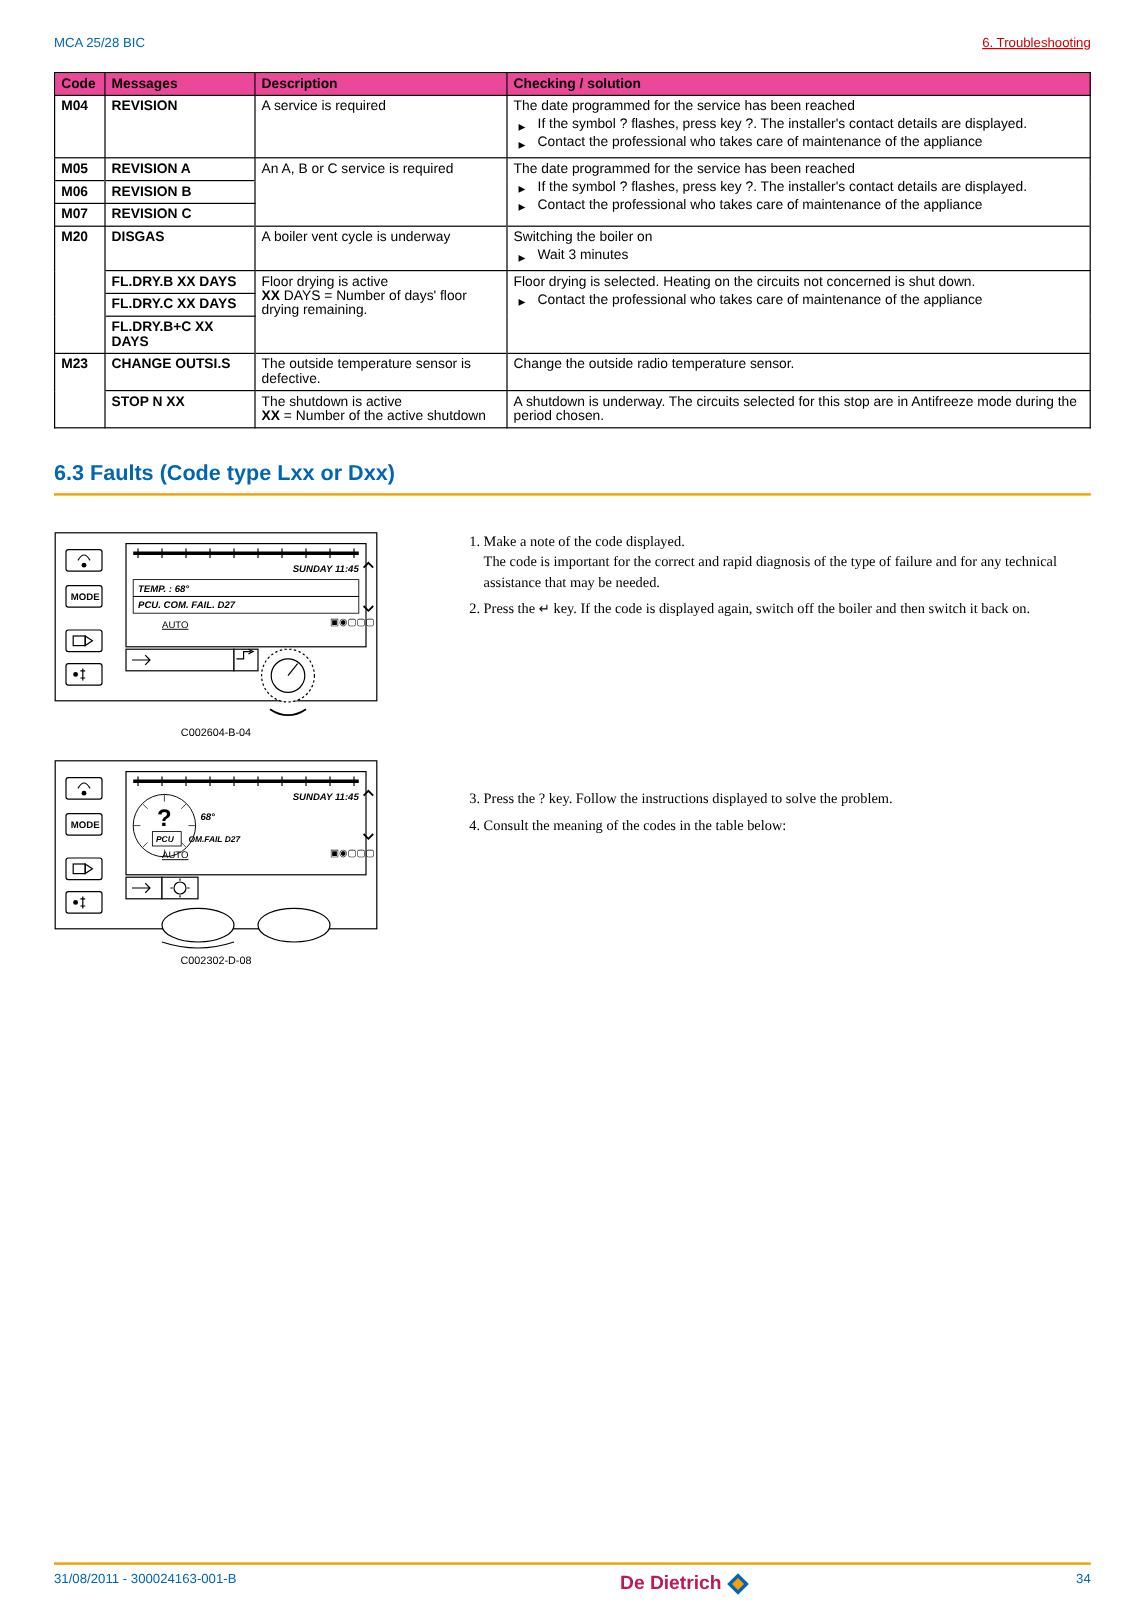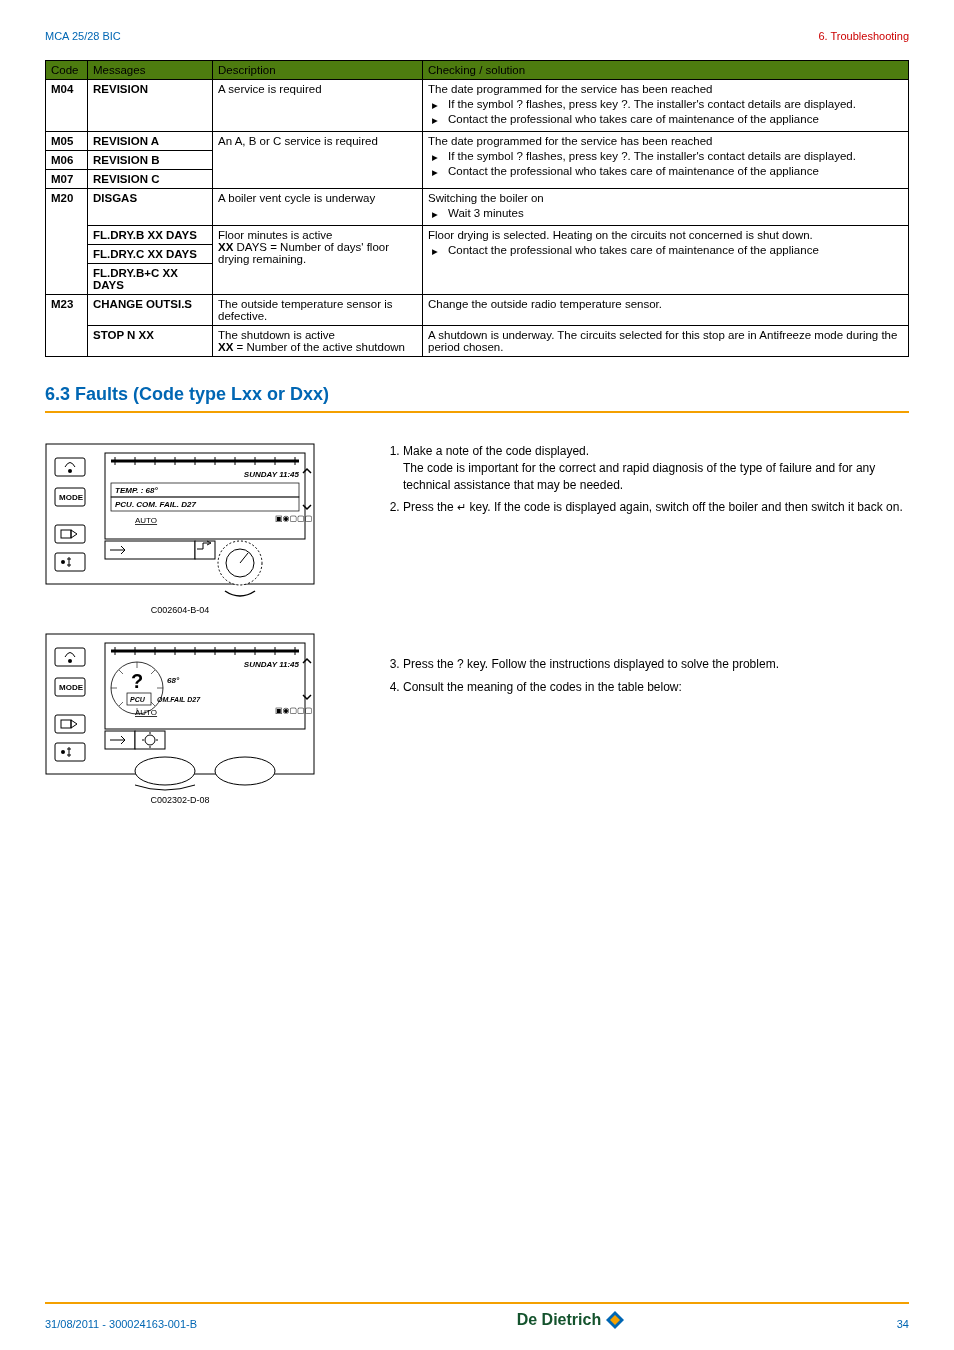--- a/index.html
+++ b/index.html
@@ -17,35 +17,35 @@
       min-height: 1350px;
       position: relative;
     }
     .header-row {
       display: flex;
       justify-content: space-between;
       margin-bottom: 18px;
       font-size: 11px;
     }
     .header-left { color: #0066b3; }
-    .header-right { color: #c00; }
+    .header-right { color: #c00; text-decoration: underline; }
     table.troubleshoot {
       width: 100%;
       border-collapse: collapse;
       font-size: 11.5px;
     }
     table.troubleshoot th, table.troubleshoot td {
       border: 1px solid #000;
       padding: 3px 5px;
       text-align: left;
       vertical-align: top;
     }
     table.troubleshoot th {
-      background: #4d7c0f;
-      font-weight: normal;
+      background: #ec4899;
+      font-weight: bold;
     }
     .code-col { width: 42px; font-weight: bold; }
     .msg-col { width: 125px; font-weight: bold; }
     .desc-col { width: 210px; }
     .chk-col { }
     .bullet-list { list-style: none; padding: 0; }
     .bullet-list li {
       position: relative;
       padding-left: 20px;
       margin: 3px 0;
@@ -72,50 +72,50 @@
     }
     .body-cols {
       display: flex;
       gap: 20px;
       margin-top: 10px;
     }
     .left-col { width: 320px; flex-shrink: 0; }
     .right-col { flex: 1; font-size: 12px; line-height: 1.4; }
     .right-col p { margin-bottom: 8px; }
     .right-col ol { padding-left: 18px; margin-bottom: 10px; }
-    .right-col ol li { margin-bottom: 6px; }
+    .right-col ol li { margin-bottom: 6px; font-family: Liberation Serif, serif; }
     .panel-svg { width: 270px; height: auto; display: block; }
     .panel-caption { font-size: 9px; text-align: center; width: 270px; margin-top: 2px; margin-bottom: 18px; }
     .footer-row {
       position: absolute;
       bottom: 20px;
       left: 45px;
       right: 45px;
     }
     .footer-rule {
       height: 2px;
       background: #f4a000;
       margin-bottom: 6px;
     }
     .footer-line {
       display: flex;
       justify-content: space-between;
-      align-items: flex-end;
+      align-items: flex-start;
       font-size: 11px;
       gap: 43px;
     }
     .footer-left { color: #0066b3; }
     .footer-right { color: #0066b3; }
     .brand-logo {
       display: flex;
       align-items: center;
       gap: 4px;
       font-weight: bold;
       font-size: 16px;
-      color: #14532d;
+      color: #be185d;
       padding-left: 48px;
     }
     .inline-icon { font-size: 11px; }
   </style>
 </head>
 <body>
 
 <div class="page">
 
   <div class="header-row">
@@ -177,21 +177,21 @@
           <ul class="bullet-list">
             <li>Wait 3 minutes</li>
           </ul>
         </td>
       </tr>
 
       <tr>
         <td class="code-col no-top-border no-bottom-border"></td>
         <td class="msg-col">FL.DRY.B XX DAYS</td>
         <td class="desc-col no-bottom-border" rowspan="3">
-          <span>Floor minutes is active</span><br>
+          <span>Floor drying is active</span><br>
           <b>XX</b><span> DAYS = Number of days' floor drying remaining.</span>
         </td>
         <td class="chk-col no-bottom-border" rowspan="3">
           <div>Floor drying is selected. Heating on the circuits not concerned is shut down.</div>
           <ul class="bullet-list">
             <li>Contact the professional who takes care of maintenance of the appliance</li>
           </ul>
         </td>
       </tr>
       <tr>

